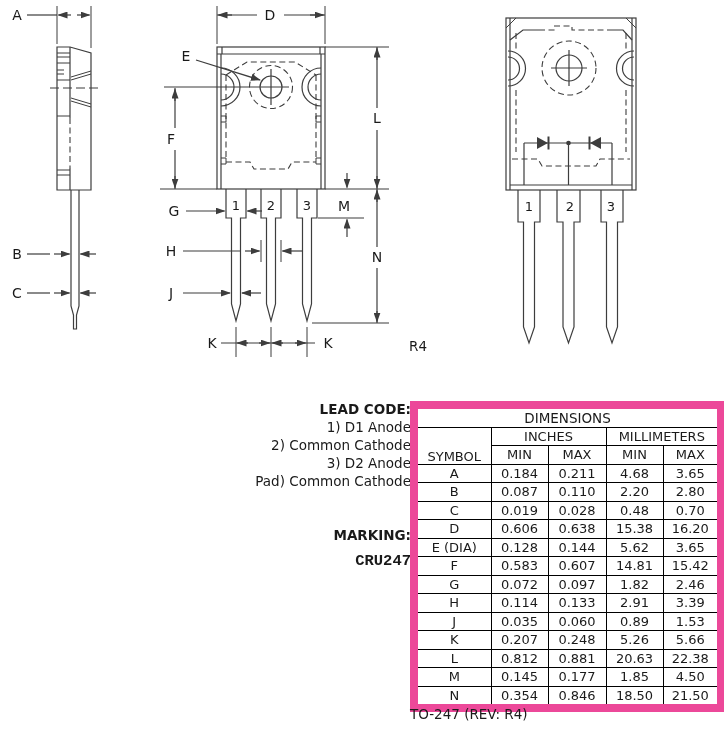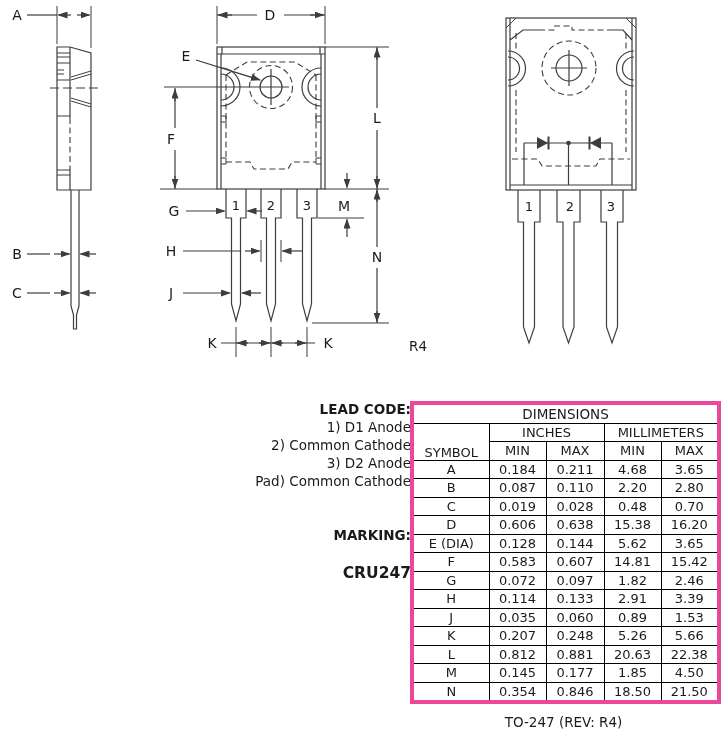--- a/index.html
+++ b/index.html
@@ -11,29 +11,29 @@
   svg .dash{stroke:#3d3d3d;stroke-width:1.1;fill:none;stroke-dasharray:6 3.5;}
   svg .cdash{stroke:#3d3d3d;stroke-width:1.1;fill:none;stroke-dasharray:9 4;}
   svg .fil{fill:#3d3d3d;stroke:none;}
   svg text{fill:#1a1a1a;}
   .dl{font-size:14px;text-anchor:middle;}
   .pn{font-size:13px;text-anchor:middle;}
   .rev{font-size:13.5px;text-anchor:middle;}
   .leadcode{position:absolute;left:161px;top:400px;width:250px;font-size:13.5px;line-height:18px;text-align:right;}
   .lc-title{font-weight:bold;}
   .marking-title{font-weight:bold;margin-top:36px;}
-  .marking-value{font-weight:bold;font-size:15.5px;margin-top:20px;}
+  .marking-value{font-weight:bold;font-size:15.5px;margin-top:8px;font-family:Liberation Mono, monospace;}
   table.dims{position:absolute;left:410px;top:401px;width:307px;border-collapse:collapse;
              table-layout:fixed;font-size:13px;}
   table.dims th,table.dims td{border:1.5px solid #000;text-align:center;padding:0;height:17.5px;
              font-weight:normal;overflow:hidden;white-space:nowrap;}
-  table.dims{border:4px solid #ec4899;}
+  table.dims{border:8px solid #ec4899;}
   th.t-title{font-weight:bold;font-size:13.5px;}
   th.t-sym{vertical-align:bottom;padding-bottom:1px;}
-  .footer-note{position:absolute;left:410px;top:706px;width:307px;text-align:center;font-size:13.5px;margin-top:8px;}
+  .footer-note{position:absolute;left:410px;top:706px;width:307px;text-align:left;font-size:13.5px;}
 </style>
 </head>
 <body>
 
 <div class="page">
 
   <svg width="724" height="398" viewBox="0 0 724 398">
     <defs>
       <marker id="ah" markerUnits="userSpaceOnUse" markerWidth="10" markerHeight="7" refX="9" refY="3.5" orient="auto">
         <path d="M0,0 L10,3.5 L0,7 Z" fill="#3d3d3d"></path>

